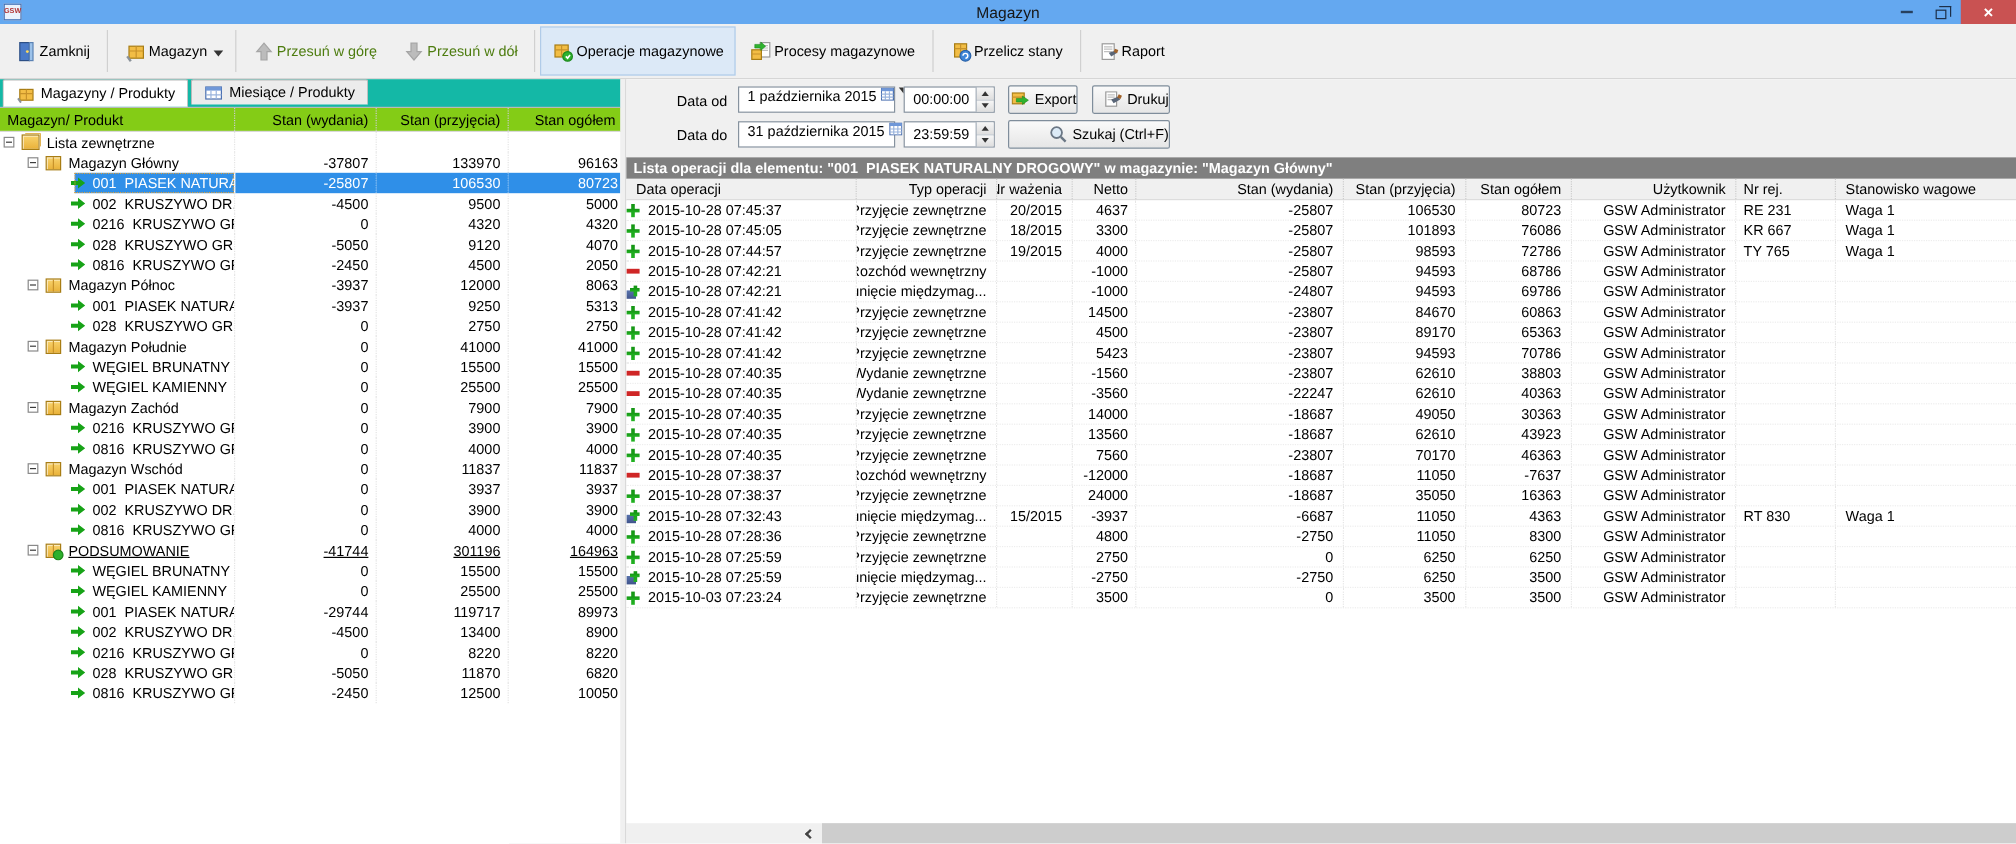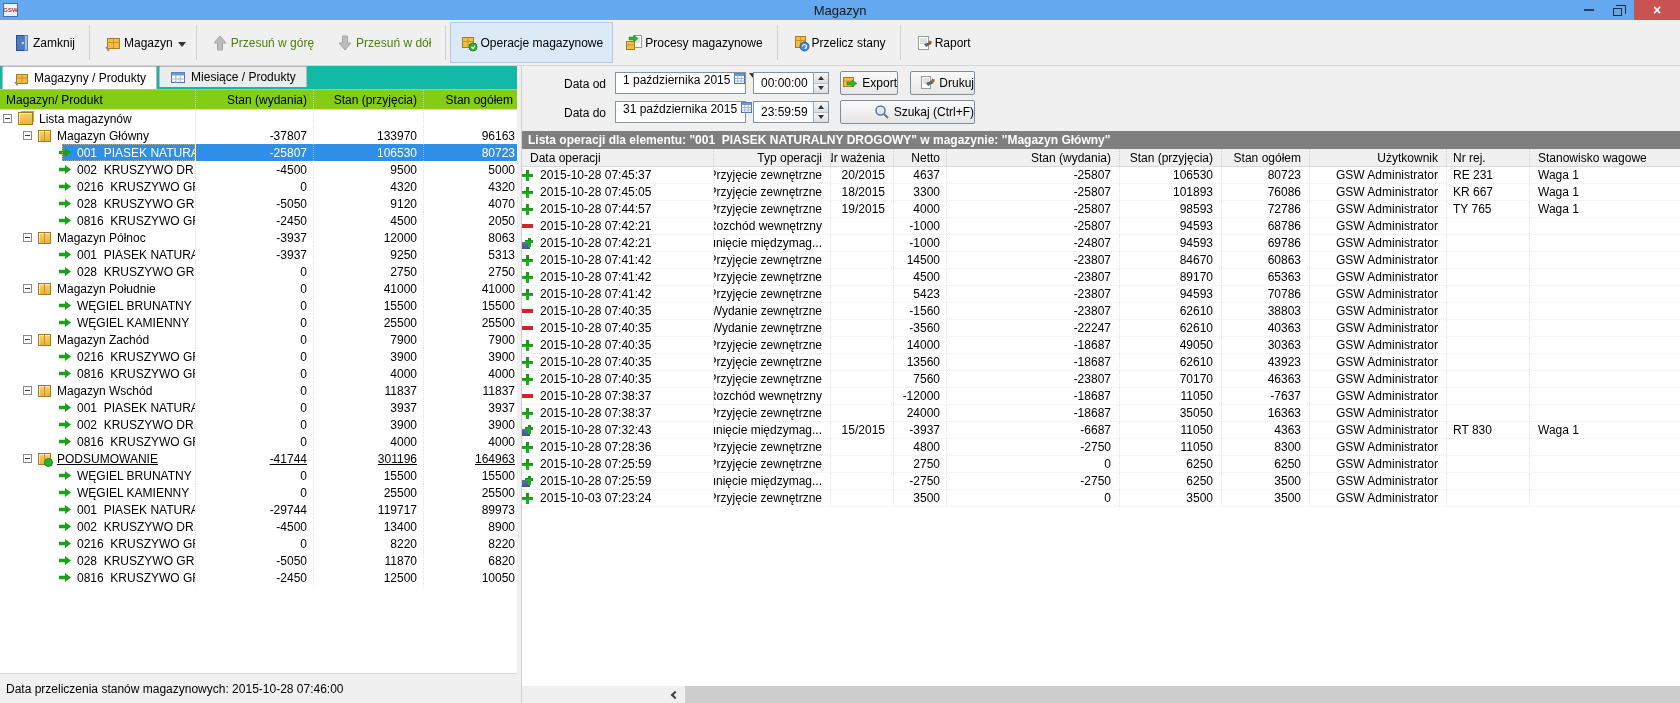--- a/index.html
+++ b/index.html
@@ -249,21 +249,21 @@
         <div class="th w1">Stan (wydania)</div>
         <div class="th w2">Stan (przyjęcia)</div>
         <div class="th w3">Stan ogółem</div>
       </div>
       <div class="tbody" id="tree-body">
           <div class="trow">
             <div class="tc c0">
               <span class="tsp" style="width: 3px;"></span>
               <span class="expand"></span>
               <span class="ticon root"></span>
-              <span class="tlabel">Lista magazynów</span>
+              <span class="tlabel">Lista zewnętrzne</span>
             </div>
             <div class="tc cv c1"></div>
             <div class="tc cv c2"></div>
             <div class="tc cv c3"></div>
           </div>
           <div class="trow">
             <div class="tc c0">
               <span class="tsp" style="width: 23px;"></span>
               <span class="expand"></span>
               <span class="ticon wh"></span>
@@ -533,23 +533,20 @@
             <div class="tc c0">
               <span class="tsp" style="width: 59px;"></span>
               <span class="ticon prod"></span>
               <span class="tlabel">0816  KRUSZYWO GR...</span>
             </div>
             <div class="tc cv c1">-2450</div>
             <div class="tc cv c2">12500</div>
             <div class="tc cv c3">10050</div>
           </div>
         </div>
-      <div class="lstatus">
-        <span>Data przeliczenia stanów magazynowych: 2015-10-28 07:46:00</span>
-      </div>
     </div>
 
     <div class="splitter"></div>
 
     <div class="right">
       <div class="filterbar">
         <span class="flabel" style="top:11px">Data od</span>
         <div class="combo" style="top:6px">
           <span class="val">1 października 2015</span>
           <span class="cal-ico">

